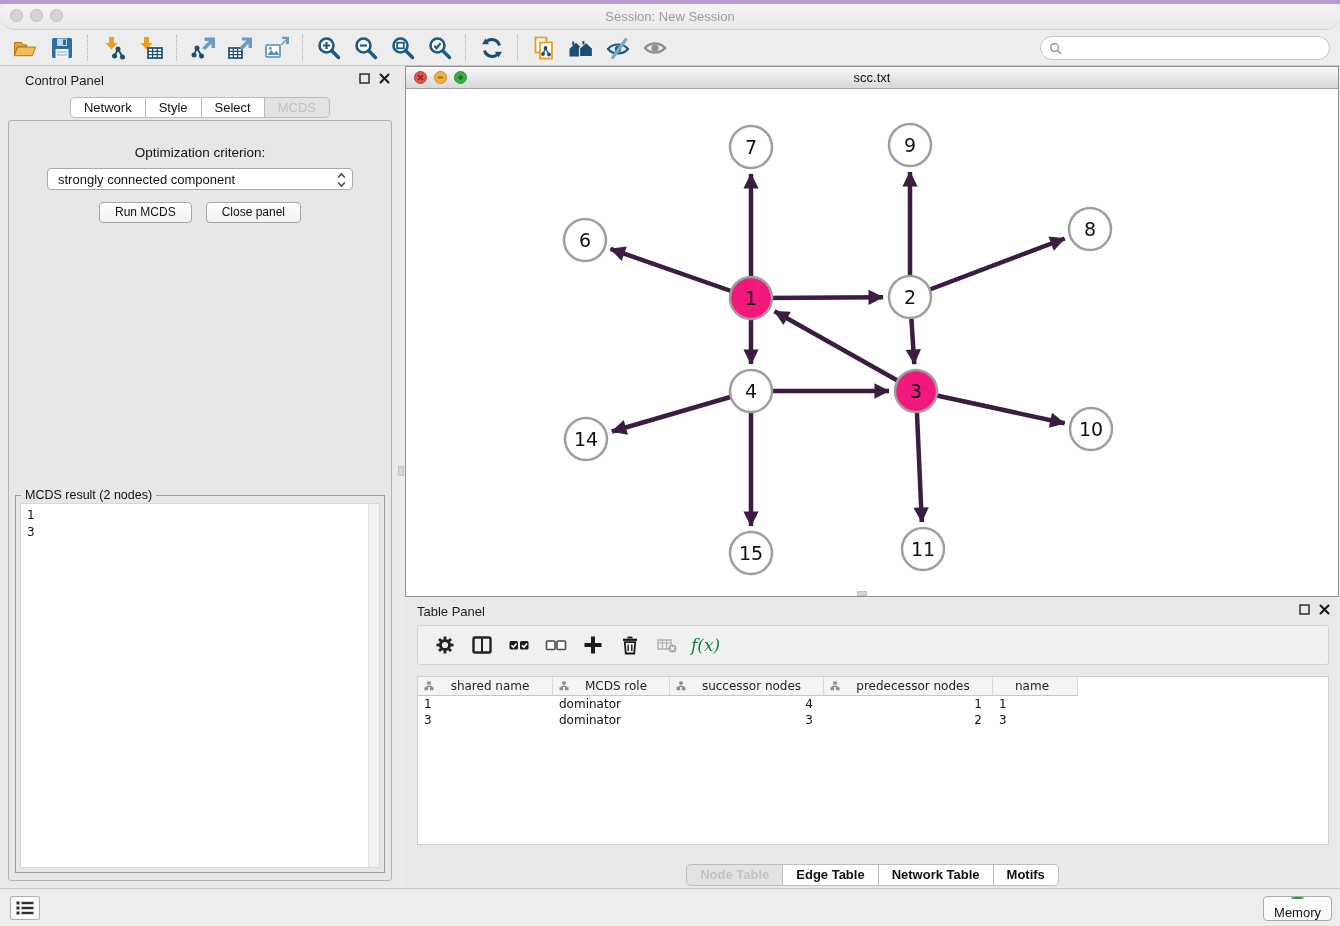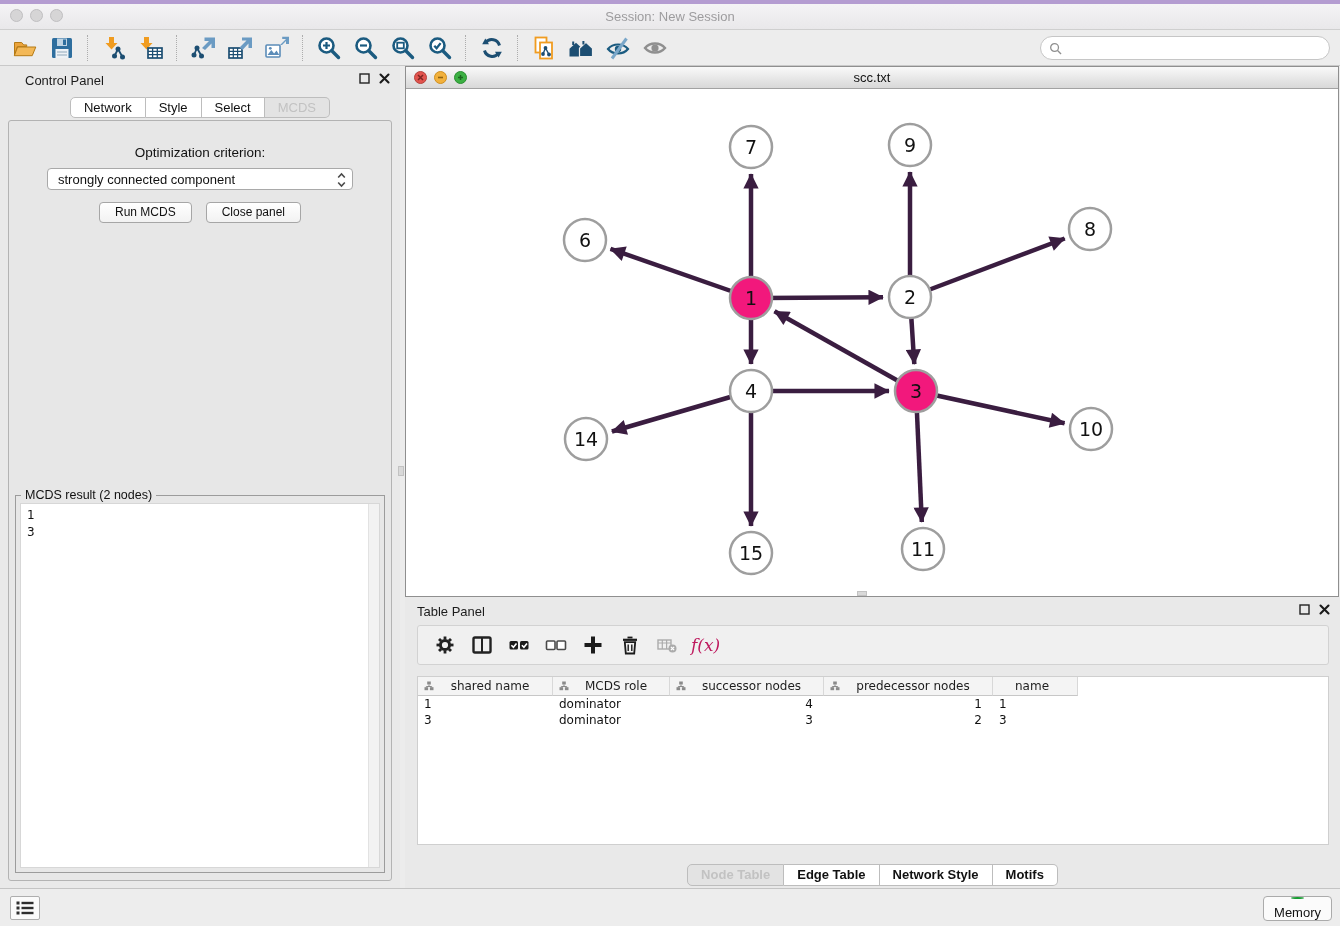--- a/index.html
+++ b/index.html
@@ -3,21 +3,21 @@
 <meta charset="utf-8">
 <style>
   * { margin:0; padding:0; box-sizing:border-box; }
   html,body { width:1340px; height:926px; }
   body {
     font-family:"Liberation Sans","DejaVu Sans",sans-serif;
     background:#ececec; position:relative; overflow:hidden;
   }
   
   #titlebar { position:absolute; left:0; top:0; width:1340px; height:30px;
-    background:linear-gradient(#f6f5f7,#e9e8ea); border-bottom:1px solid #cfcfcf; }
+    background:linear-gradient(#f6f5f7,#e9e8ea); border-bottom:1px solid #cfcfcf;border-radius:15px; }
   #titlebar .lav { position:absolute; left:0; top:0; width:100%; height:4px; background:#b49cd1; }
   .tl-dots { position:absolute; left:10px; top:9px; display:flex; gap:7px; }
   .tl-dot { width:13px; height:13px; border-radius:50%; background:#d6d5d6; border:1px solid #c0bfc1; }
   #win-title { position:absolute; left:0; right:0; top:4px; height:26px; line-height:26px;
     text-align:center; font-size:13px; color:#9d9c9e; }
   
   #toolbar { position:absolute; left:0; top:30px; width:1340px; height:36px;
     background:#ededed; border-bottom:1px solid #c9c9c9; display:flex; align-items:center; padding-left:6px; }
   .tb-btn { width:37px; height:32px; display:flex; align-items:center; justify-content:center; flex:0 0 auto; }
   .tb-btn svg { width:26px; height:26px; }
@@ -66,21 +66,21 @@
   .nf-title { position:absolute; left:0; right:0; top:0; height:22px; line-height:21px; text-align:center;
     font-size:13px; color:#111; }
   #graph-svg { position:absolute; left:0; top:22px; }
   
   #table-panel { position:absolute; left:405px; top:597px; width:935px; height:291px; background:#e9e9e9; }
   .tp-toolbar { position:absolute; left:12px; right:11px; top:28px; height:40px;
     background:#f0f0f0; border:1px solid #d2d2d2; border-radius:3px;
     display:flex; align-items:center; padding-left:10px; gap:4px; }
   .tp-btn { width:33px; height:30px; display:flex; align-items:center; justify-content:center; }
   .tp-btn svg { width:22px; height:22px; }
-  .fx-label { font-family:"DejaVu Serif",serif; font-style:italic; font-size:17px; color:#be185d; padding-left:4px; }
+  .fx-label { font-family:"DejaVu Serif",serif; font-style:italic; font-size:17px; color:#15803d; padding-left:4px; }
   .tp-table { position:absolute; left:12px; right:11px; top:79px; height:169px; background:#fff;
     border:1px solid #cfcfcf; overflow:hidden; }
   .tp-head { display:flex; height:19px; }
   .th-cell { display:flex; align-items:center; background:#f4f4f4;
     border-right:1px solid #d8d8d8; border-bottom:1px solid #c7c7c7; }
   .th-cell .sort { margin-left:6px; width:10px; height:10px; flex:0 0 auto; }
   .th-cell .lbl { flex:1; text-align:center; font-size:12px; color:#1d1d1d; padding-right:6px;
     font-family:"DejaVu Sans",sans-serif; }
   .tp-row { display:flex; height:16px; }
   .td-cell { font-size:12px; color:#111; line-height:16px; font-family:"DejaVu Sans",sans-serif; }
@@ -521,21 +521,21 @@
           <div class="td-cell" style="width: 117px; text-align: left; padding: 0px 0px 0px 6px;">dominator</div>
           <div class="td-cell" style="width: 154px; text-align: right; padding: 0px 11px 0px 0px;">3</div>
           <div class="td-cell" style="width: 169px; text-align: right; padding: 0px 11px 0px 0px;">2</div>
           <div class="td-cell" style="width: 85px; text-align: left; padding: 0px 0px 0px 6px;">3</div>
         </div>
       </div>
   </div>
   <div class="tp-tabs">
     <div class="tab active">Node Table</div>
     <div class="tab">Edge Table</div>
-    <div class="tab">Network Style</div>
+    <div class="tab">Network Table</div>
     <div class="tab">Motifs</div>
   </div>
 </div>
 
 <div id="status-bar">
   <div id="list-btn">
     <svg width="20" height="16" viewBox="0 0 20 16">
       <g fill="#2f2f2f">
           <rect x="1.5" y="1.5" width="3" height="3"></rect>
           <rect x="1.5" y="6.5" width="3" height="3"></rect>

